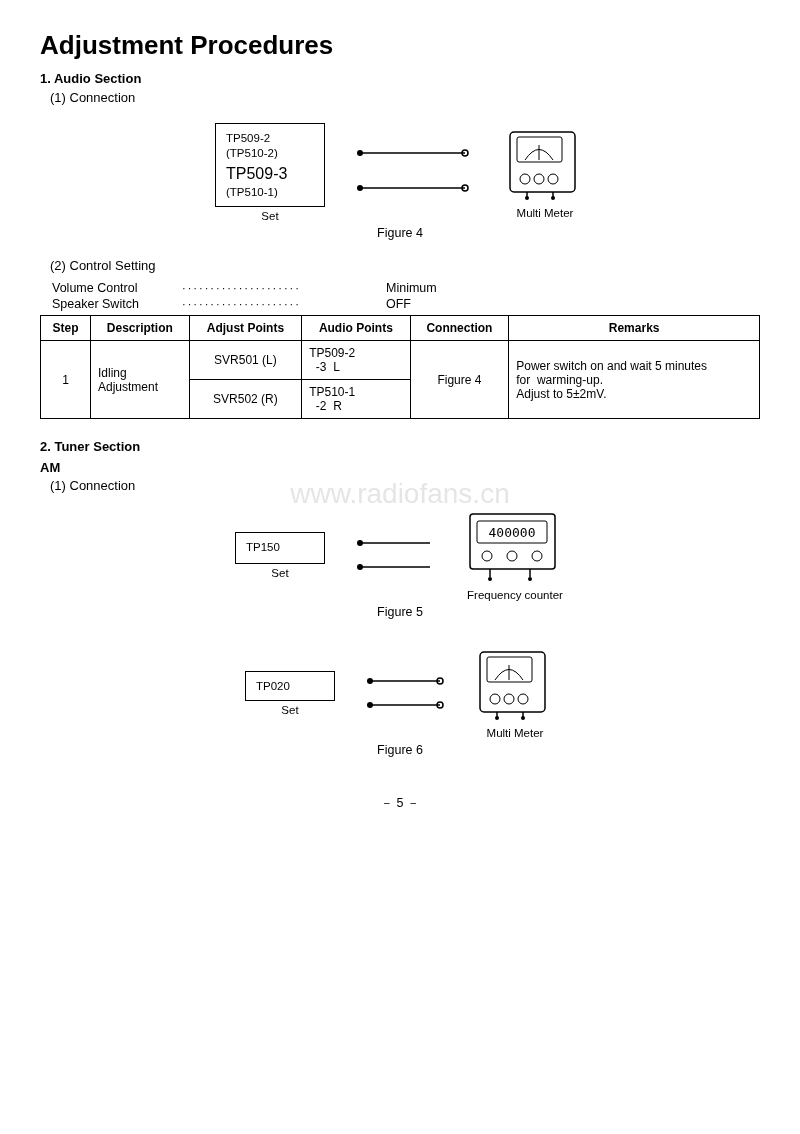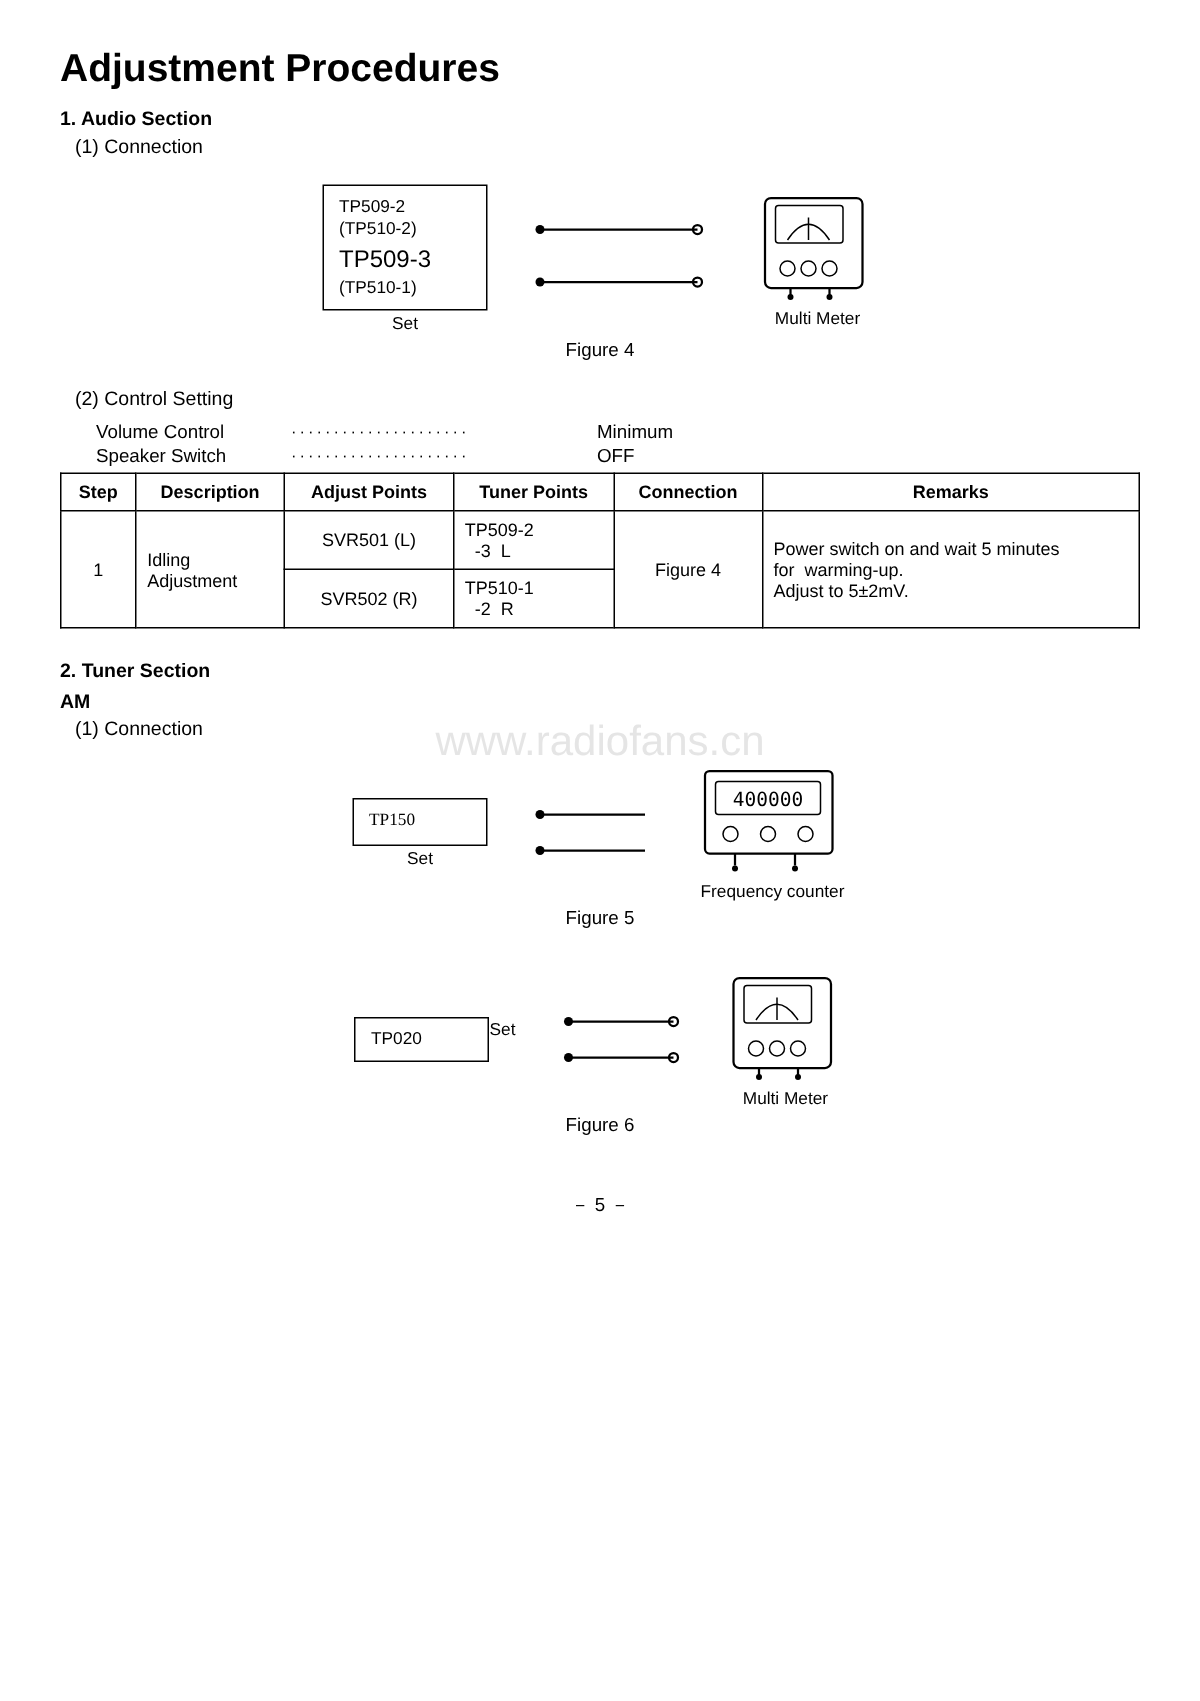--- a/index.html
+++ b/index.html
@@ -22,21 +22,21 @@
       font-size: 13px;
       font-weight: bold;
       margin-bottom: 4px;
     }
     .sub-title {
       font-size: 13px;
       margin-bottom: 8px;
       margin-left: 10px;
     }
     .control-setting {
-      margin-left: 24px;
+      margin-left: 12px;
       margin-bottom: 4px;
       font-size: 12.5px;
     }
     .control-line {
       display: flex;
       align-items: center;
       margin-bottom: 2px;
     }
     .control-label {
       width: 130px;
@@ -223,21 +223,21 @@
     </div>
   </div>
 
 
   <table class="adj-table">
     <thead>
       <tr>
         <th>Step</th>
         <th>Description</th>
         <th>Adjust Points</th>
-        <th>Tuner Points</th>
+        <th>Audio Points</th>
         <th>Connection</th>
         <th>Remarks</th>
       </tr>
     </thead>
     <tbody>
       <tr>
         <td rowspan="2" style="font-size:12px;">1</td>
         <td rowspan="2" style="text-align:left;">
           <span>Idling</span><br>
           <span>Adjustment</span>
@@ -266,21 +266,21 @@
 <div style="margin-top:10px;">
   <div class="section2-title">2.  Tuner Section</div>
   <div class="am-label">AM</div>
   <div class="connection-label">(1) Connection</div>
 
   <div class="diagram-wrapper">
     <div class="diagram-area">
 
       <div style="display:flex;flex-direction:column;align-items:center;">
         <div class="set-box" style="min-width:90px;">
-          <div style="font-size:11.5px;font-family:Liberation Serif, serif;">TP150</div>
+          <div style="font-size:11.5px;">TP150</div>
           <div style="font-size:10px;margin-top:2px;">
             
           </div>
         </div>
         <div class="set-label">Set</div>
       </div>
 
       <svg width="80" height="60">
         <circle cx="5" cy="18" r="3" fill="#000"></circle>
         <line x1="5" y1="18" x2="75" y2="18" stroke="#000" stroke-width="1.5"></line>
@@ -308,21 +308,21 @@
         </svg>
         <div style="font-size:11.5px;">Frequency counter</div>
       </div>
     </div>
     <div class="figure-label">Figure 5</div>
   </div>
 
   <div class="diagram-wrapper">
     <div class="diagram-area">
 
-      <div style="display:flex;flex-direction:row;align-items:flex-start;">
+      <div style="display:flex;flex-direction:column;align-items:center;">
         <div class="set-box" style="min-width:90px;">
           <div style="font-size:11.5px;">TP020</div>
         </div>
         <div class="set-label">Set</div>
       </div>
 
       <svg width="80" height="60">
         <circle cx="5" cy="18" r="3" fill="#000"></circle>
         <line x1="5" y1="18" x2="75" y2="18" stroke="#000" stroke-width="1.5"></line>
         <circle cx="5" cy="42" r="3" fill="#000"></circle>

